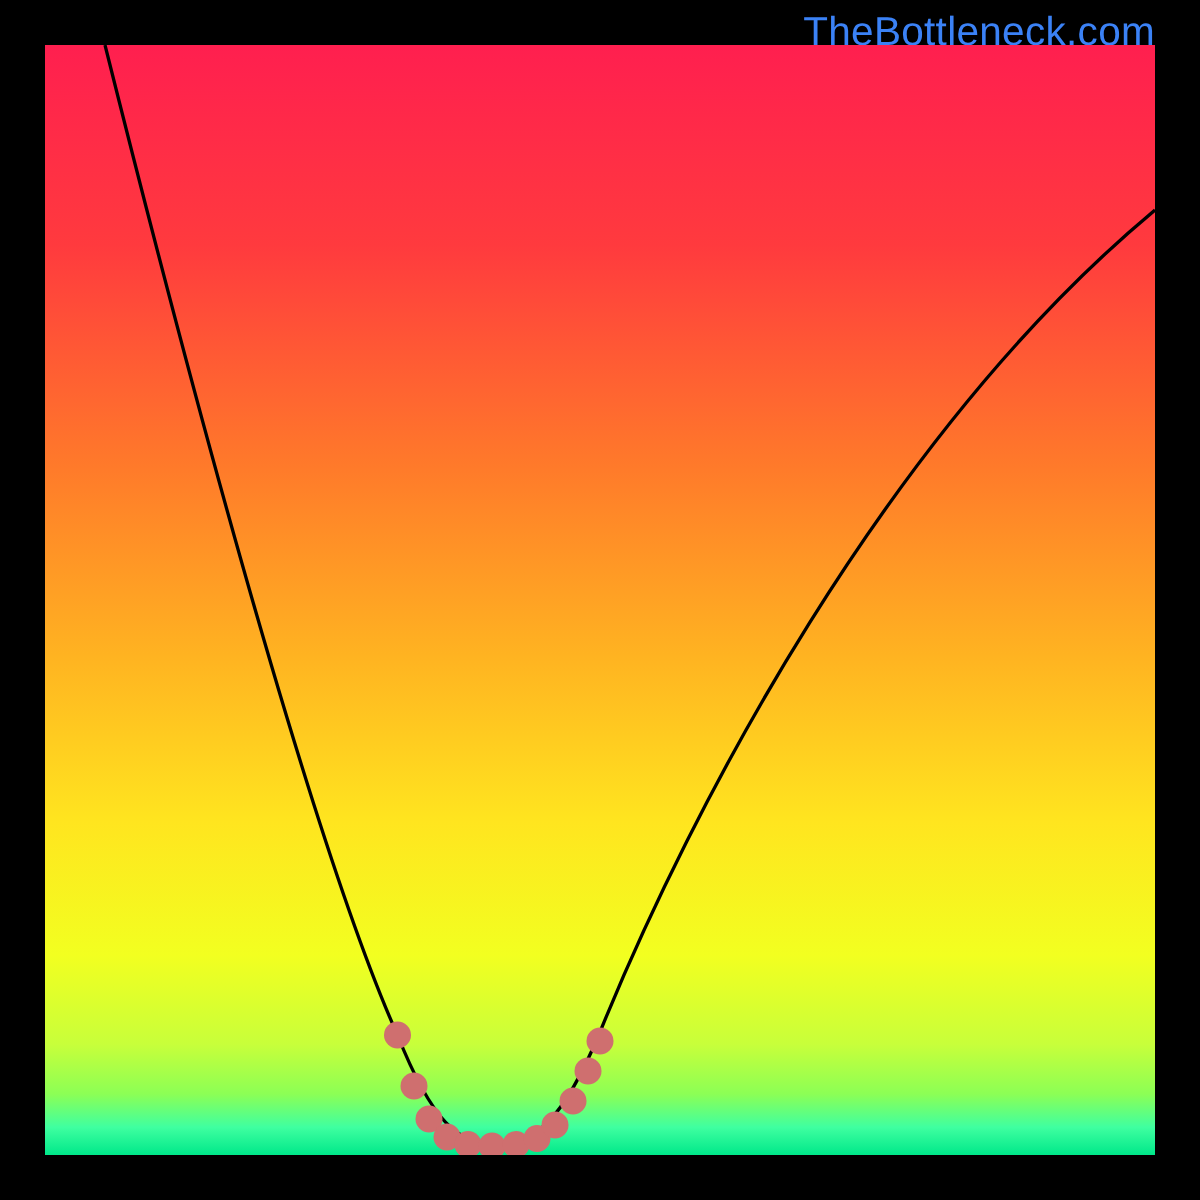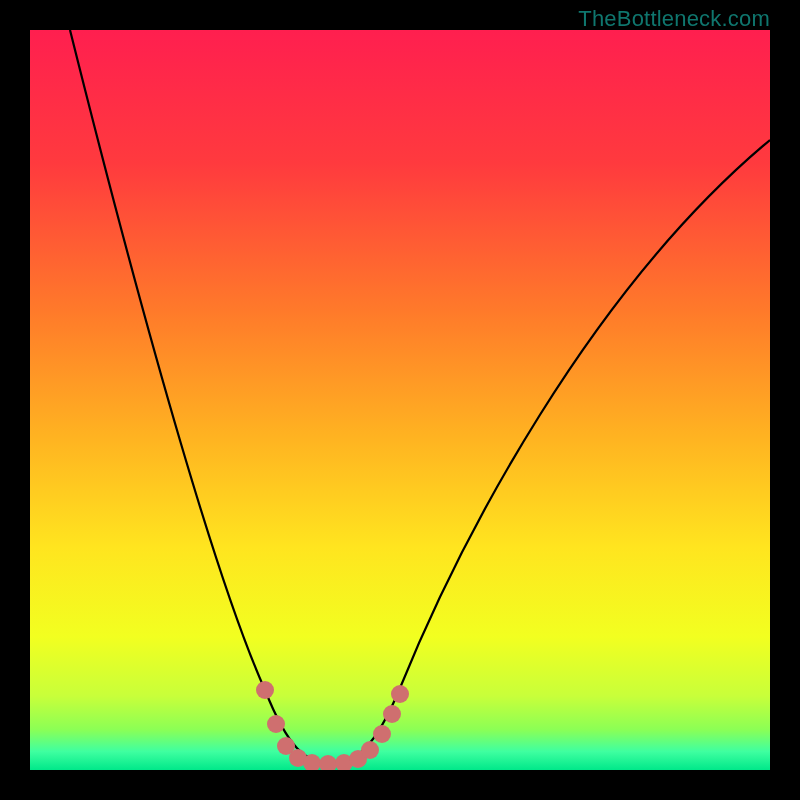--- a/index.html
+++ b/index.html
@@ -20,22 +20,22 @@
     overflow: hidden;
   }
   .gradient {
     position: absolute;
     inset: 0;
   }
   .watermark {
     position: absolute;
     top: 6px;
     right: 30px;
-    color: #0f766e;
-    font-size: 22px;
+    color: #3b82f6;
+    font-size: 27px;
     letter-spacing: 0.2px;
   }
   svg.curve {
     position: absolute;
     inset: 0;
     width: 100%;
     height: 100%;
   }
 </style>
 </head>

